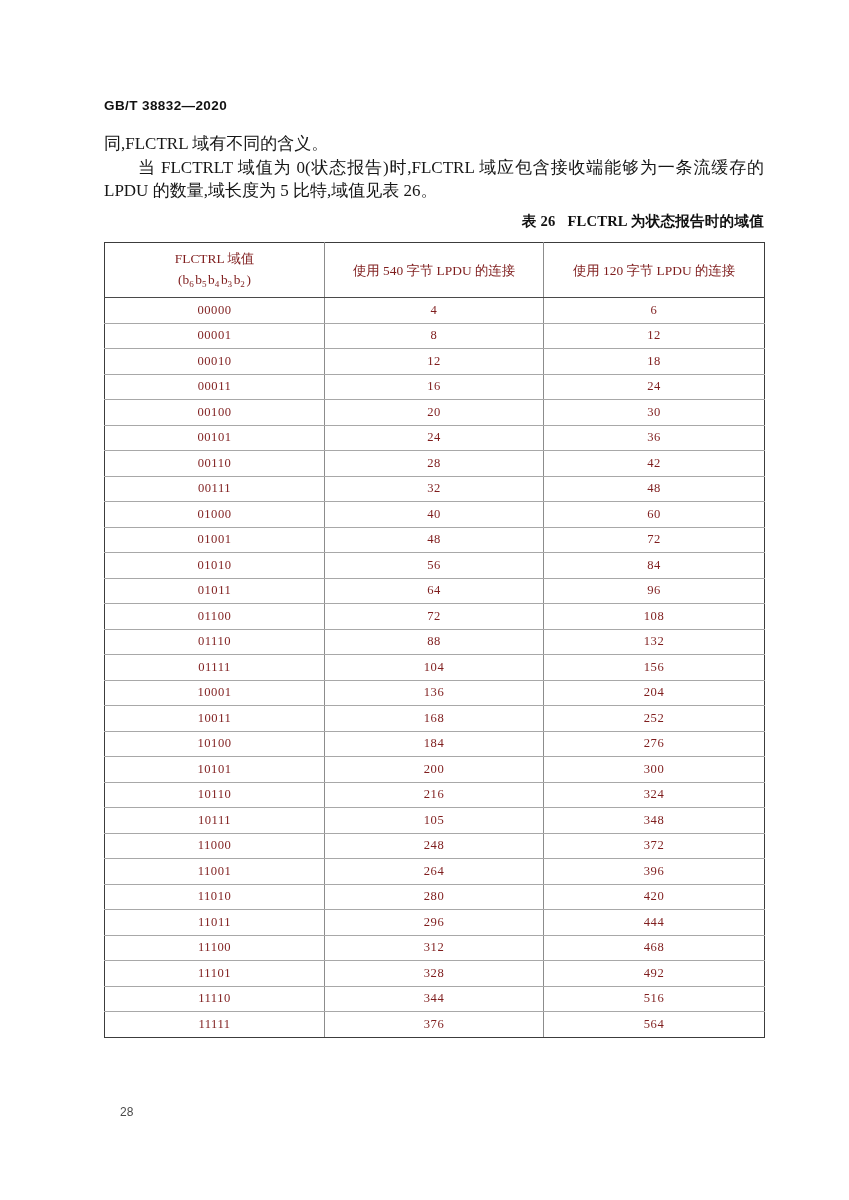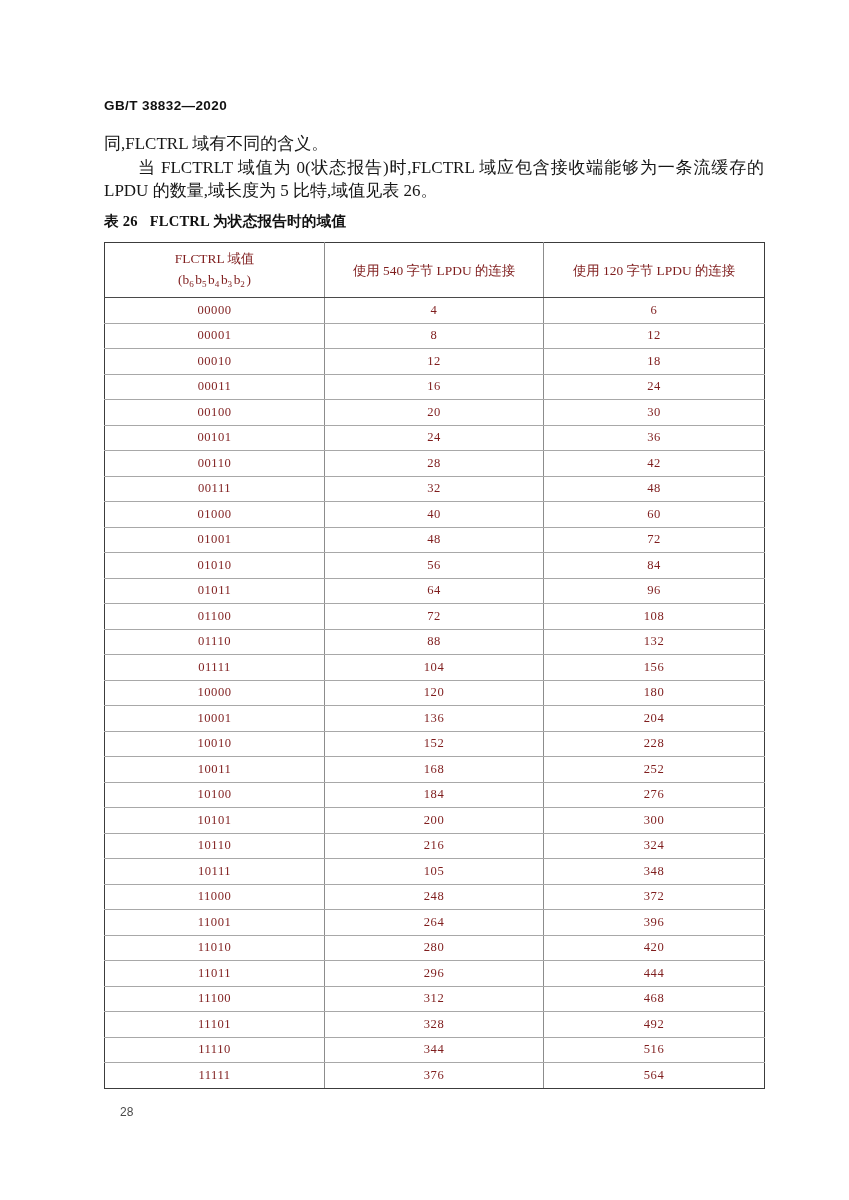--- a/index.html
+++ b/index.html
@@ -53,21 +53,21 @@
   .body-text p.indent {
     text-indent: 2em;
   }
 
   
   .table-caption {
     position: absolute;
     left: 88px;
     top: 212px;
     width: 660px;
-    text-align: left;
+    text-align: right;
     font-size: 14.6px;
     font-weight: bold;
     color: #111;
     letter-spacing: 0.2px;
   }
   .table-caption .cap-gap {
     display: inline-block;
     width: 12px;
   }
 
@@ -247,35 +247,25 @@
             <td>01110</td>
             <td>88</td>
             <td>132</td>
           </tr>
           <tr>
             <td>01111</td>
             <td>104</td>
             <td>156</td>
           </tr>
           <tr>
-            <td>10000</td>
-            <td>120</td>
-            <td>180</td>
-          </tr>
-          <tr>
             <td>10001</td>
             <td>136</td>
             <td>204</td>
           </tr>
           <tr>
-            <td>10010</td>
-            <td>152</td>
-            <td>228</td>
-          </tr>
-          <tr>
             <td>10011</td>
             <td>168</td>
             <td>252</td>
           </tr>
           <tr>
             <td>10100</td>
             <td>184</td>
             <td>276</td>
           </tr>
           <tr>

